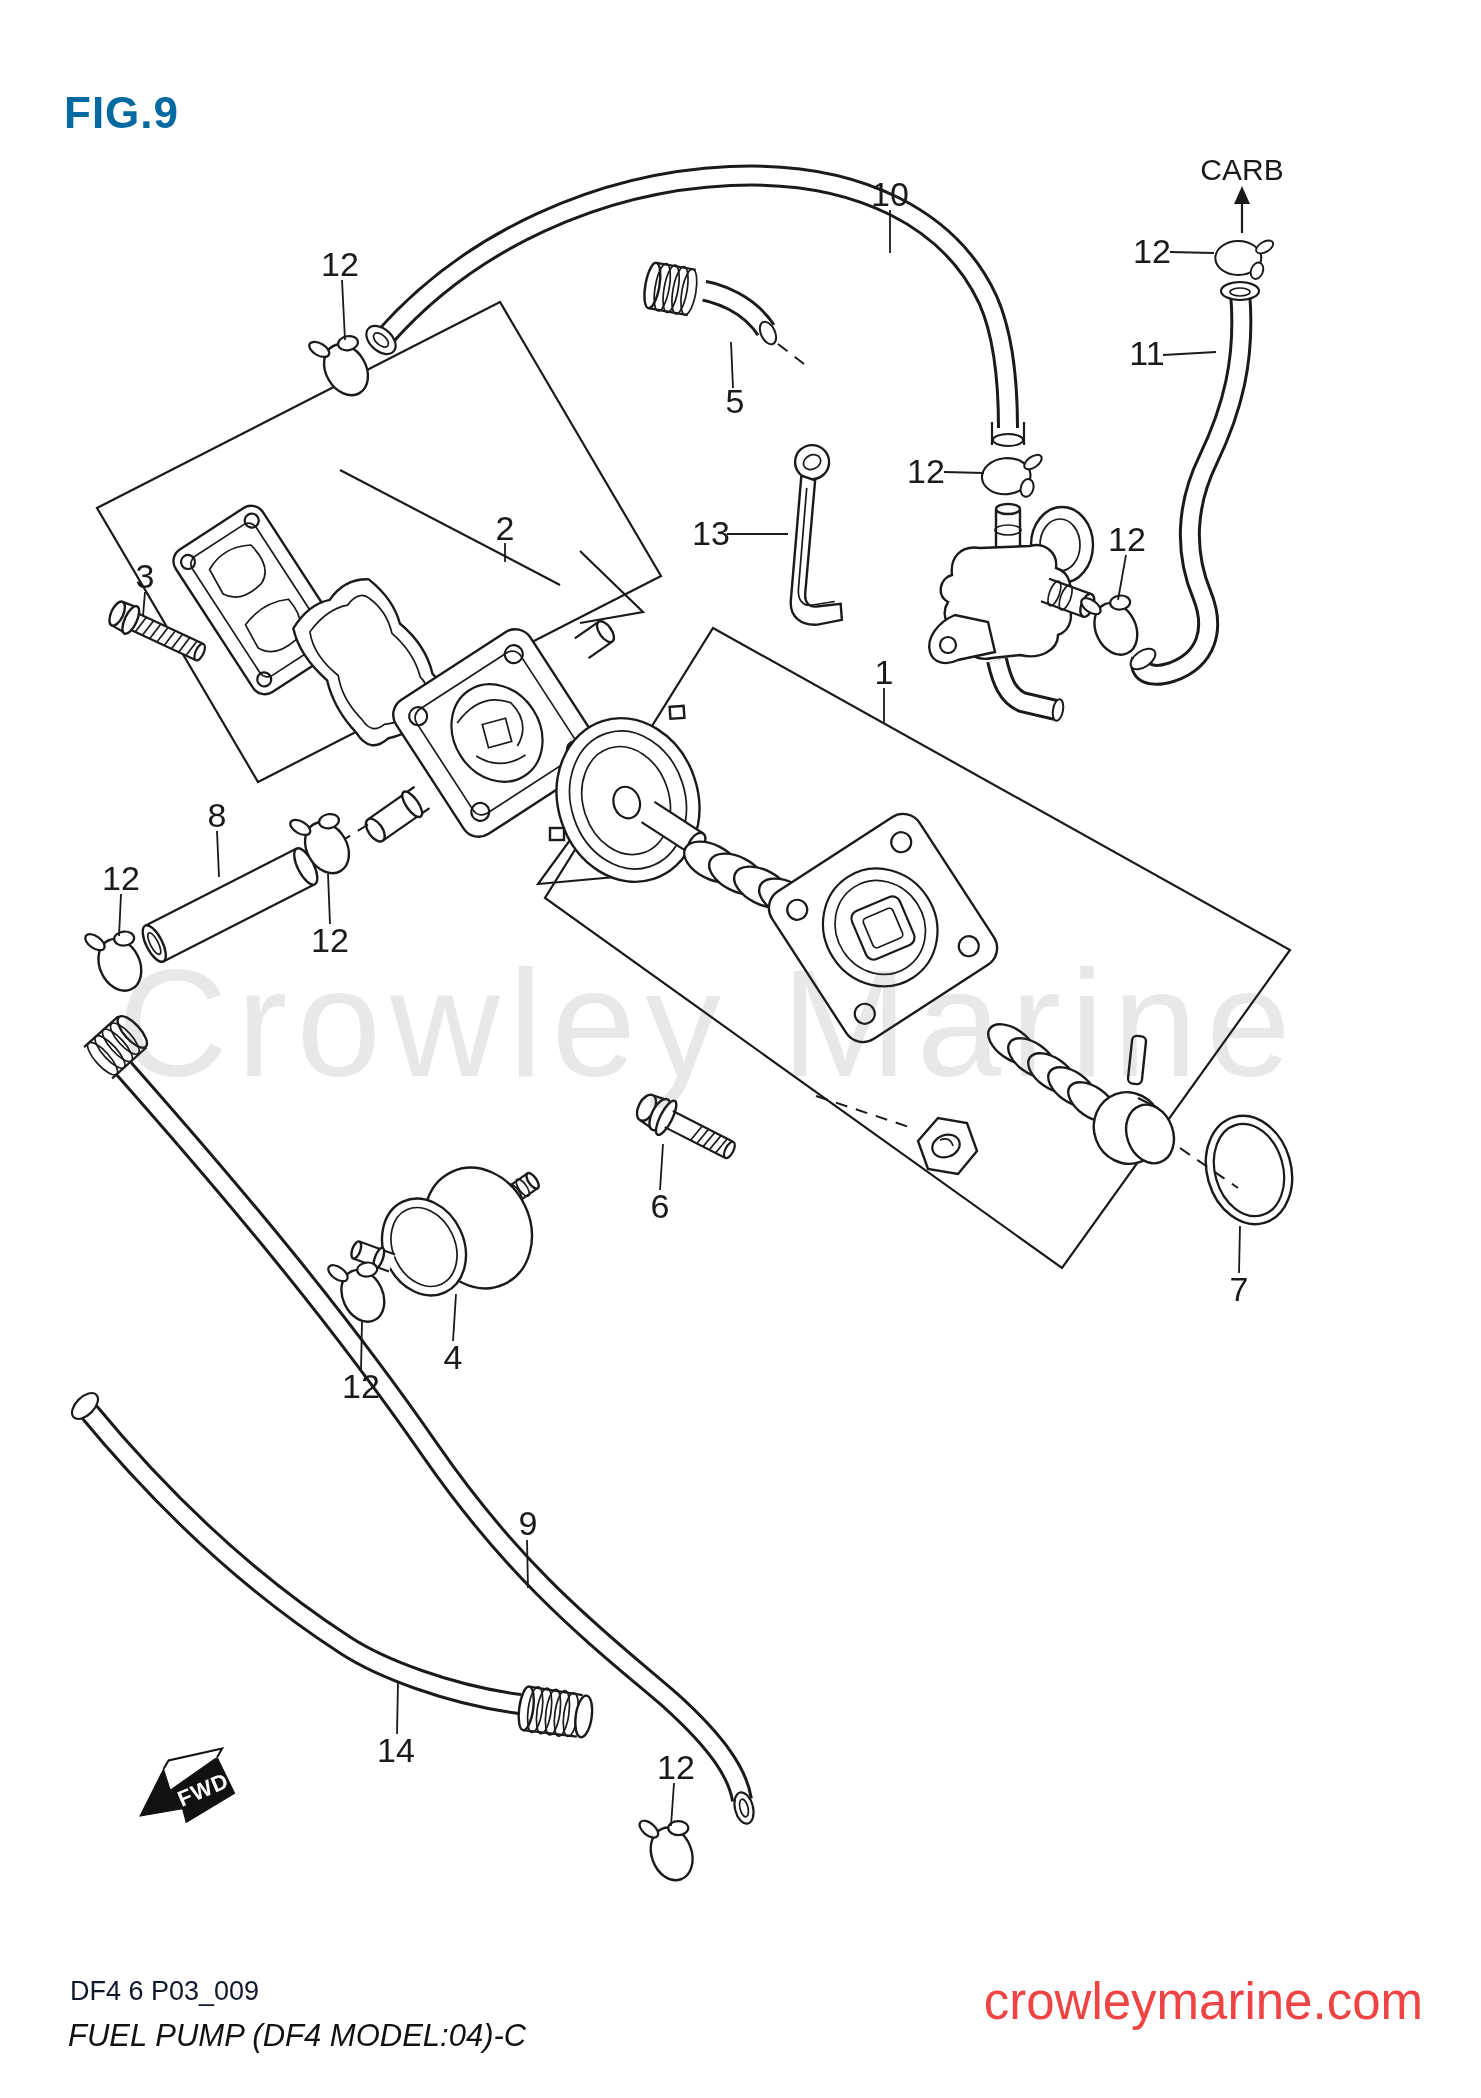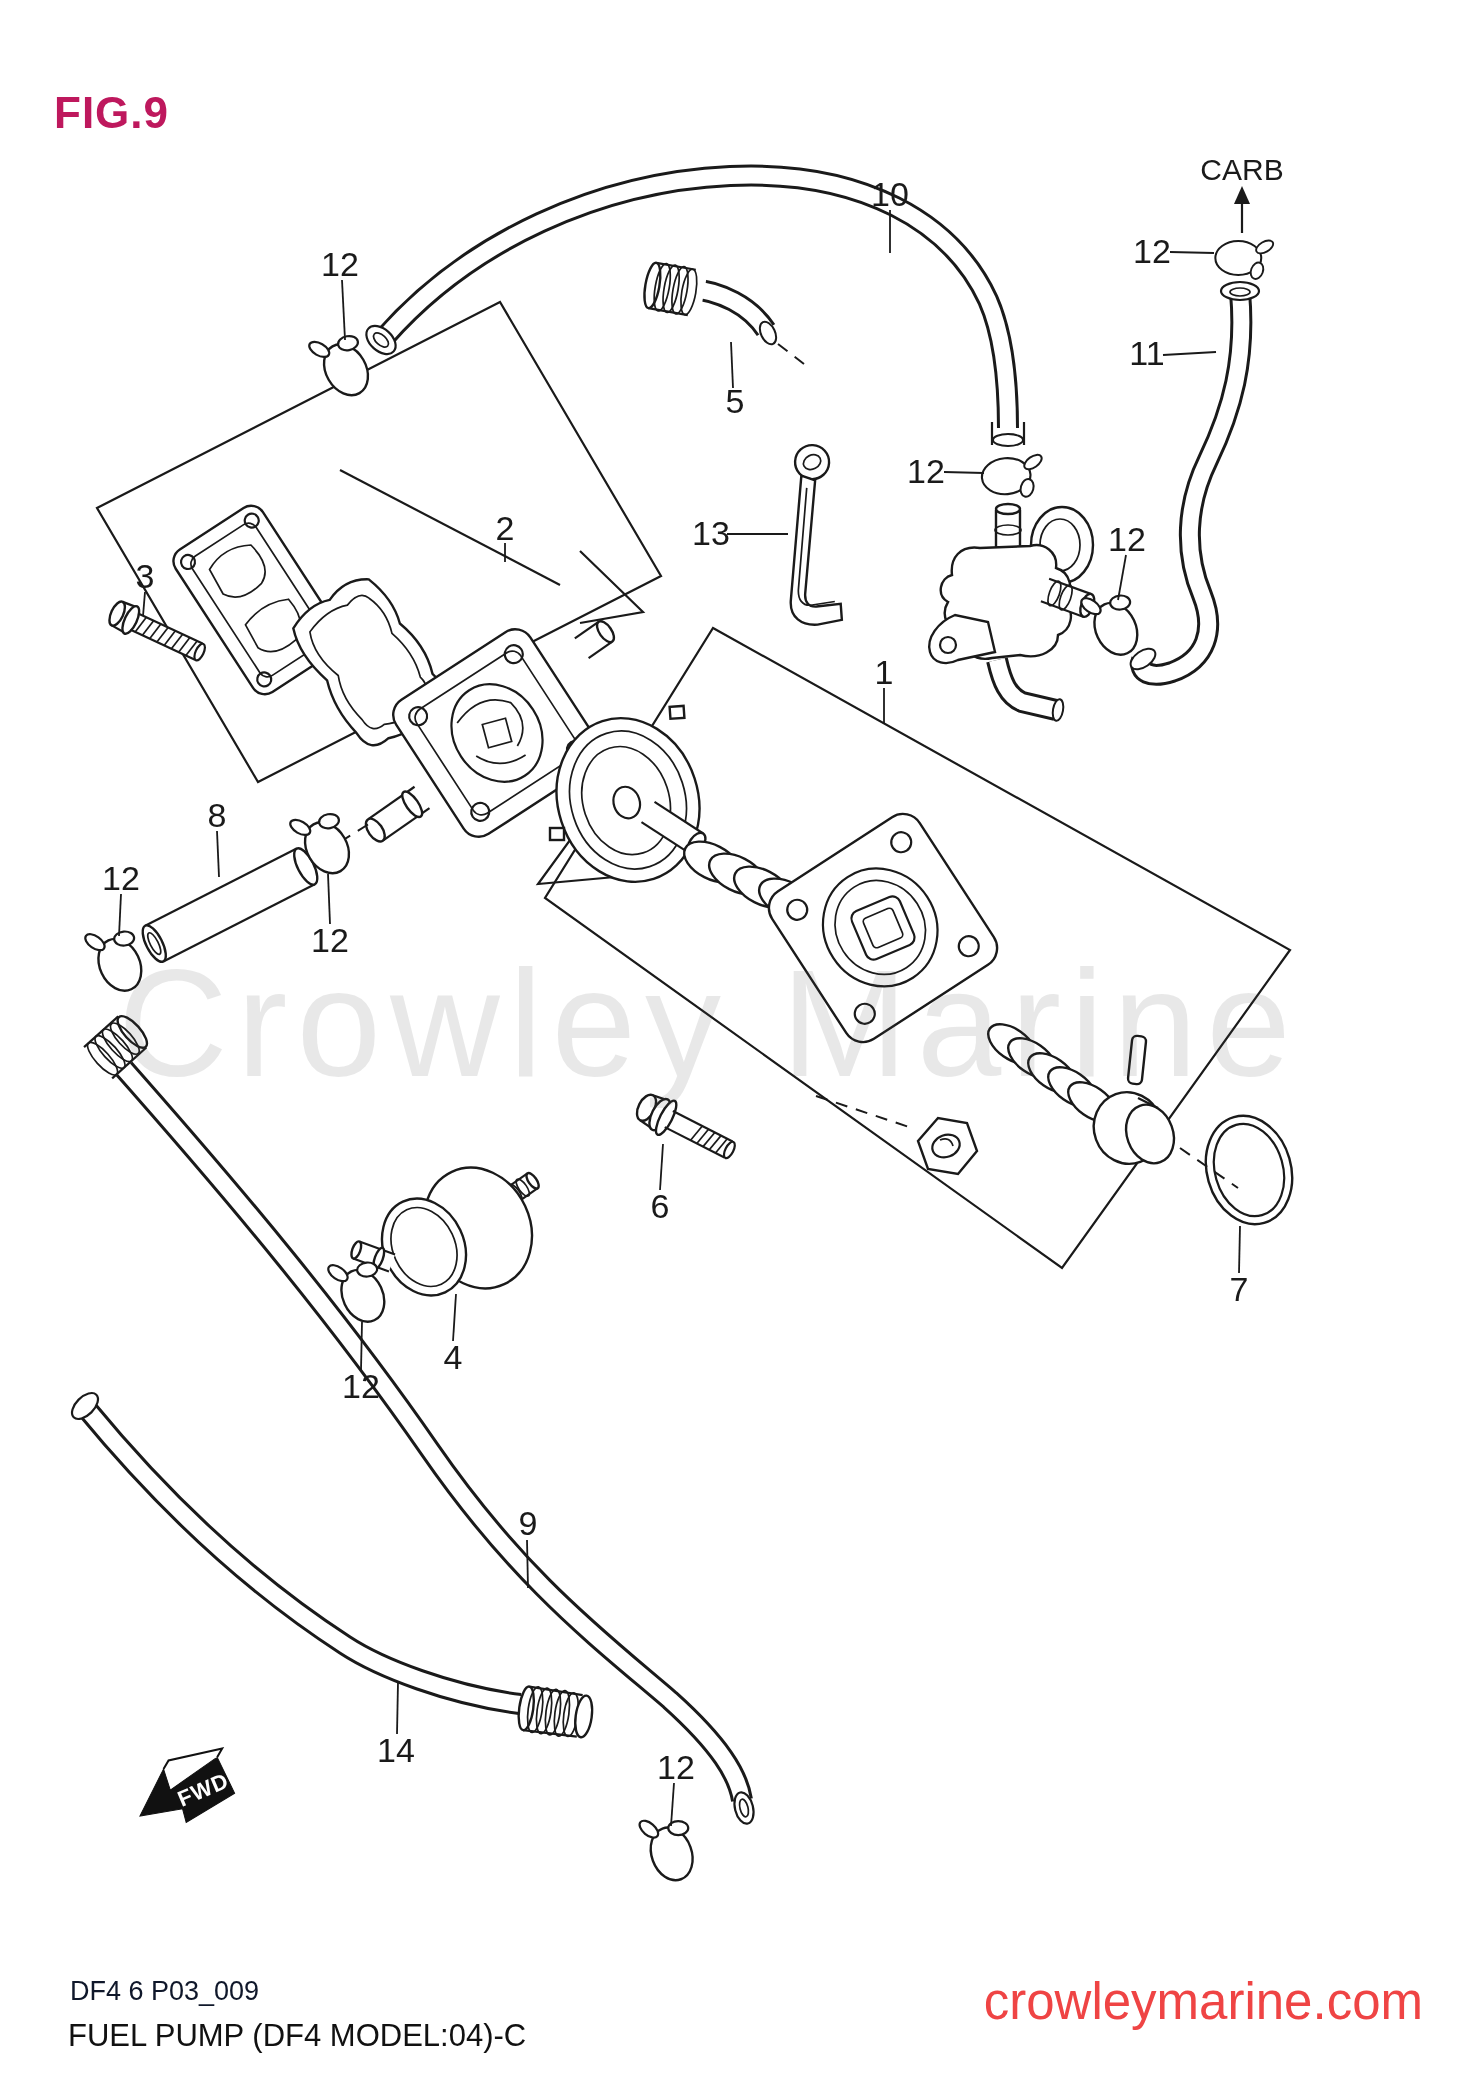--- a/index.html
+++ b/index.html
@@ -1,22 +1,22 @@
 <!DOCTYPE html>
 <html><head>
 <meta charset="utf-8">
 <style>
   html,body{margin:0;padding:0;background:#fff;}
   body{width:1481px;height:2098px;position:relative;font-family:"Liberation Sans",sans-serif;overflow:hidden;}
-  .fig-title{position:absolute;left:54px;top:88px;font-size:44px;font-weight:bold;color:#be185d;letter-spacing:1px;}
+  .fig-title{position:absolute;left:64px;top:88px;font-size:44px;font-weight:bold;color:#0369a1;letter-spacing:1px;}
   svg.diagram{position:absolute;left:0;top:0;z-index:1;}
   .watermark{position:absolute;left:118px;top:936px;z-index:2;font-size:152px;color:rgba(80,80,80,0.13);
              letter-spacing:9px;white-space:nowrap;pointer-events:none;}
   .footer-code{position:absolute;left:70px;top:1976px;font-size:27px;color:#0f172a;}
-  .footer-caption{position:absolute;left:68px;top:2018px;font-size:31px;color:#111;}
+  .footer-caption{position:absolute;left:68px;top:2018px;font-size:31px;color:#111;font-style:italic;}
   .site-text{position:absolute;right:58px;top:1972px;font-size:51px;color:#ef4444;}
   text.callout{font-size:34px;fill:#1a1a1a;text-anchor:middle;}
   text.carb{font-size:30px;fill:#1a1a1a;text-anchor:middle;}
   .ln{stroke:#1a1a1a;stroke-width:2.2;fill:none;}
   .lnf{stroke:#1a1a1a;stroke-width:2.4;fill:#fff;}
   .thin{stroke:#1a1a1a;stroke-width:1.7;fill:none;}
   .leader{stroke:#1a1a1a;stroke-width:1.8;fill:none;}
   .hose{stroke:#1a1a1a;stroke-width:22;fill:none;}
   .hose-core{stroke:#fff;stroke-width:16;fill:none;}
   .dash{stroke:#1a1a1a;stroke-width:2;fill:none;stroke-dasharray:12 9;}

